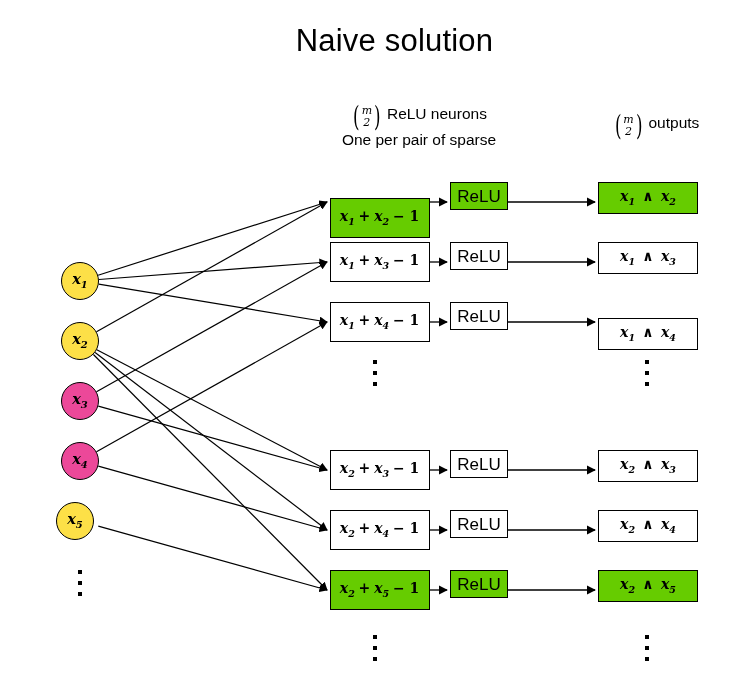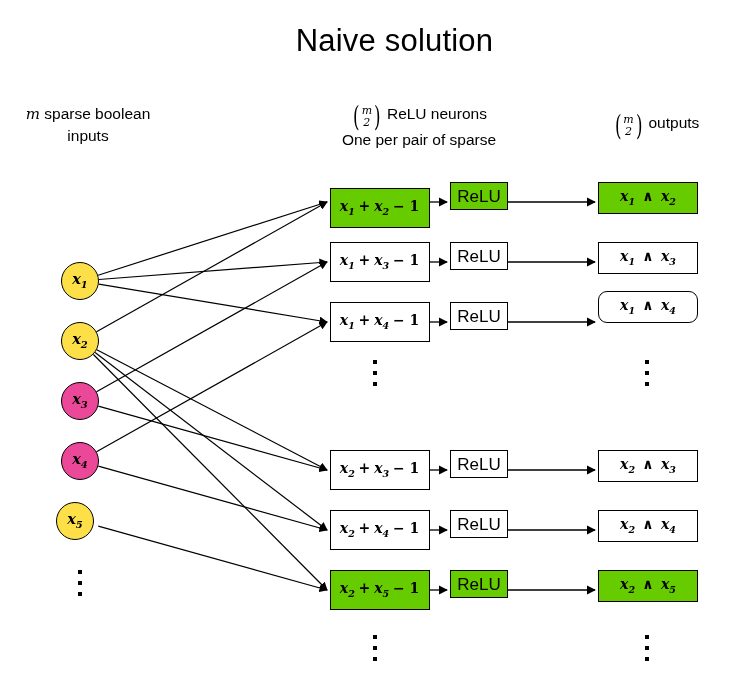--- a/index.html
+++ b/index.html
@@ -167,24 +167,20 @@
     height: 4px;
     background: #000;
   }
 </style>
 </head>
 <body>
 
 <div id="title">Naive solution</div>
 
 <div class="col-header" id="header-inputs">
-  <div>
-    <span class="mi">m</span><span> sparse boolean</span>
-  </div>
-  <div>inputs</div>
 </div>
 
 <div class="col-header" id="header-hidden">
   <div>
     <span class="binom">
         <span class="paren">(</span>
         <span class="stack">
           <span>m</span>
           <span>2</span>
         </span>
@@ -254,21 +250,21 @@
       <span class="lbl"><span>x<sub>3</sub></span></span>
     </div>
     <div class="node" style="left: 61px; top: 442px;">
       <span class="lbl"><span>x<sub>4</sub></span></span>
     </div>
     <div class="node on" style="left: 56px; top: 502px;">
       <span class="lbl"><span>x<sub>5</sub></span></span>
     </div>
   </div>
 <div id="box-layer">
-    <div class="box col-hidden on" style="top: 188px; justify-content: center;">
+    <div class="box col-hidden on" style="top: 198px; justify-content: center;">
       <span class="mtext"><span>x<sub>1</sub></span><span class="op"> + </span><span>x<sub>2</sub></span><span class="op"> − </span><span class="op">1</span></span>
     </div>
     <div class="box col-relu on" style="top: 182px;">
       <span class="relu">ReLU</span>
     </div>
     <div class="box col-out on" style="top: 182px;">
       <span class="mtext"><span>x<sub>1</sub></span><span class="op">  ∧  </span><span>x<sub>2</sub></span></span>
     </div>
     <div class="box col-hidden" style="top: 242px;">
       <span class="mtext"><span>x<sub>1</sub></span><span class="op"> + </span><span>x<sub>3</sub></span><span class="op"> − </span><span class="op">1</span></span>
@@ -278,21 +274,21 @@
     </div>
     <div class="box col-out" style="top: 242px;">
       <span class="mtext"><span>x<sub>1</sub></span><span class="op">  ∧  </span><span>x<sub>3</sub></span></span>
     </div>
     <div class="box col-hidden" style="top: 302px;">
       <span class="mtext"><span>x<sub>1</sub></span><span class="op"> + </span><span>x<sub>4</sub></span><span class="op"> − </span><span class="op">1</span></span>
     </div>
     <div class="box col-relu" style="top: 302px;">
       <span class="relu">ReLU</span>
     </div>
-    <div class="box col-out" style="top: 291px; border-radius: 9px;">
+    <div class="box col-out" style="top: 318px;">
       <span class="mtext"><span>x<sub>1</sub></span><span class="op">  ∧  </span><span>x<sub>4</sub></span></span>
     </div>
     <div class="box col-hidden" style="top: 450px;">
       <span class="mtext"><span>x<sub>2</sub></span><span class="op"> + </span><span>x<sub>3</sub></span><span class="op"> − </span><span class="op">1</span></span>
     </div>
     <div class="box col-relu" style="top: 450px;">
       <span class="relu">ReLU</span>
     </div>
     <div class="box col-out" style="top: 450px;">
       <span class="mtext"><span>x<sub>2</sub></span><span class="op">  ∧  </span><span>x<sub>3</sub></span></span>

